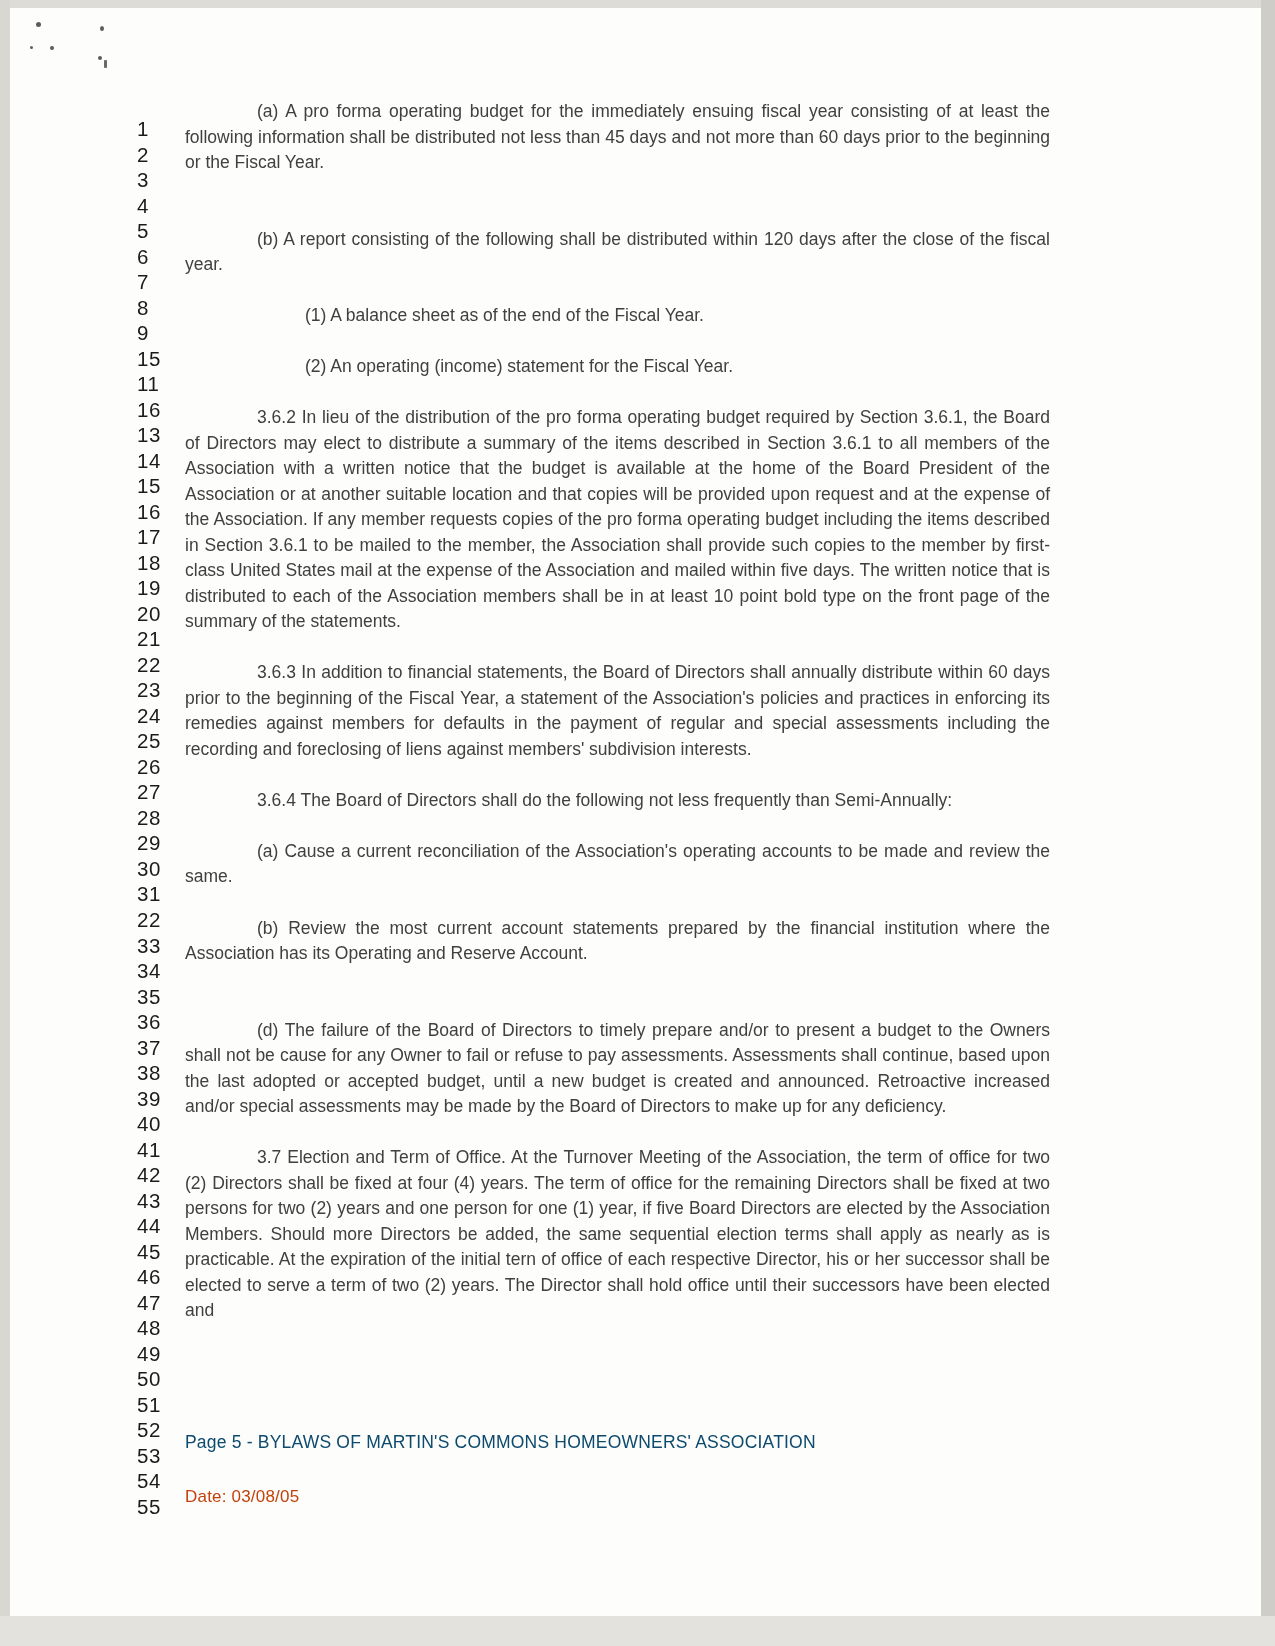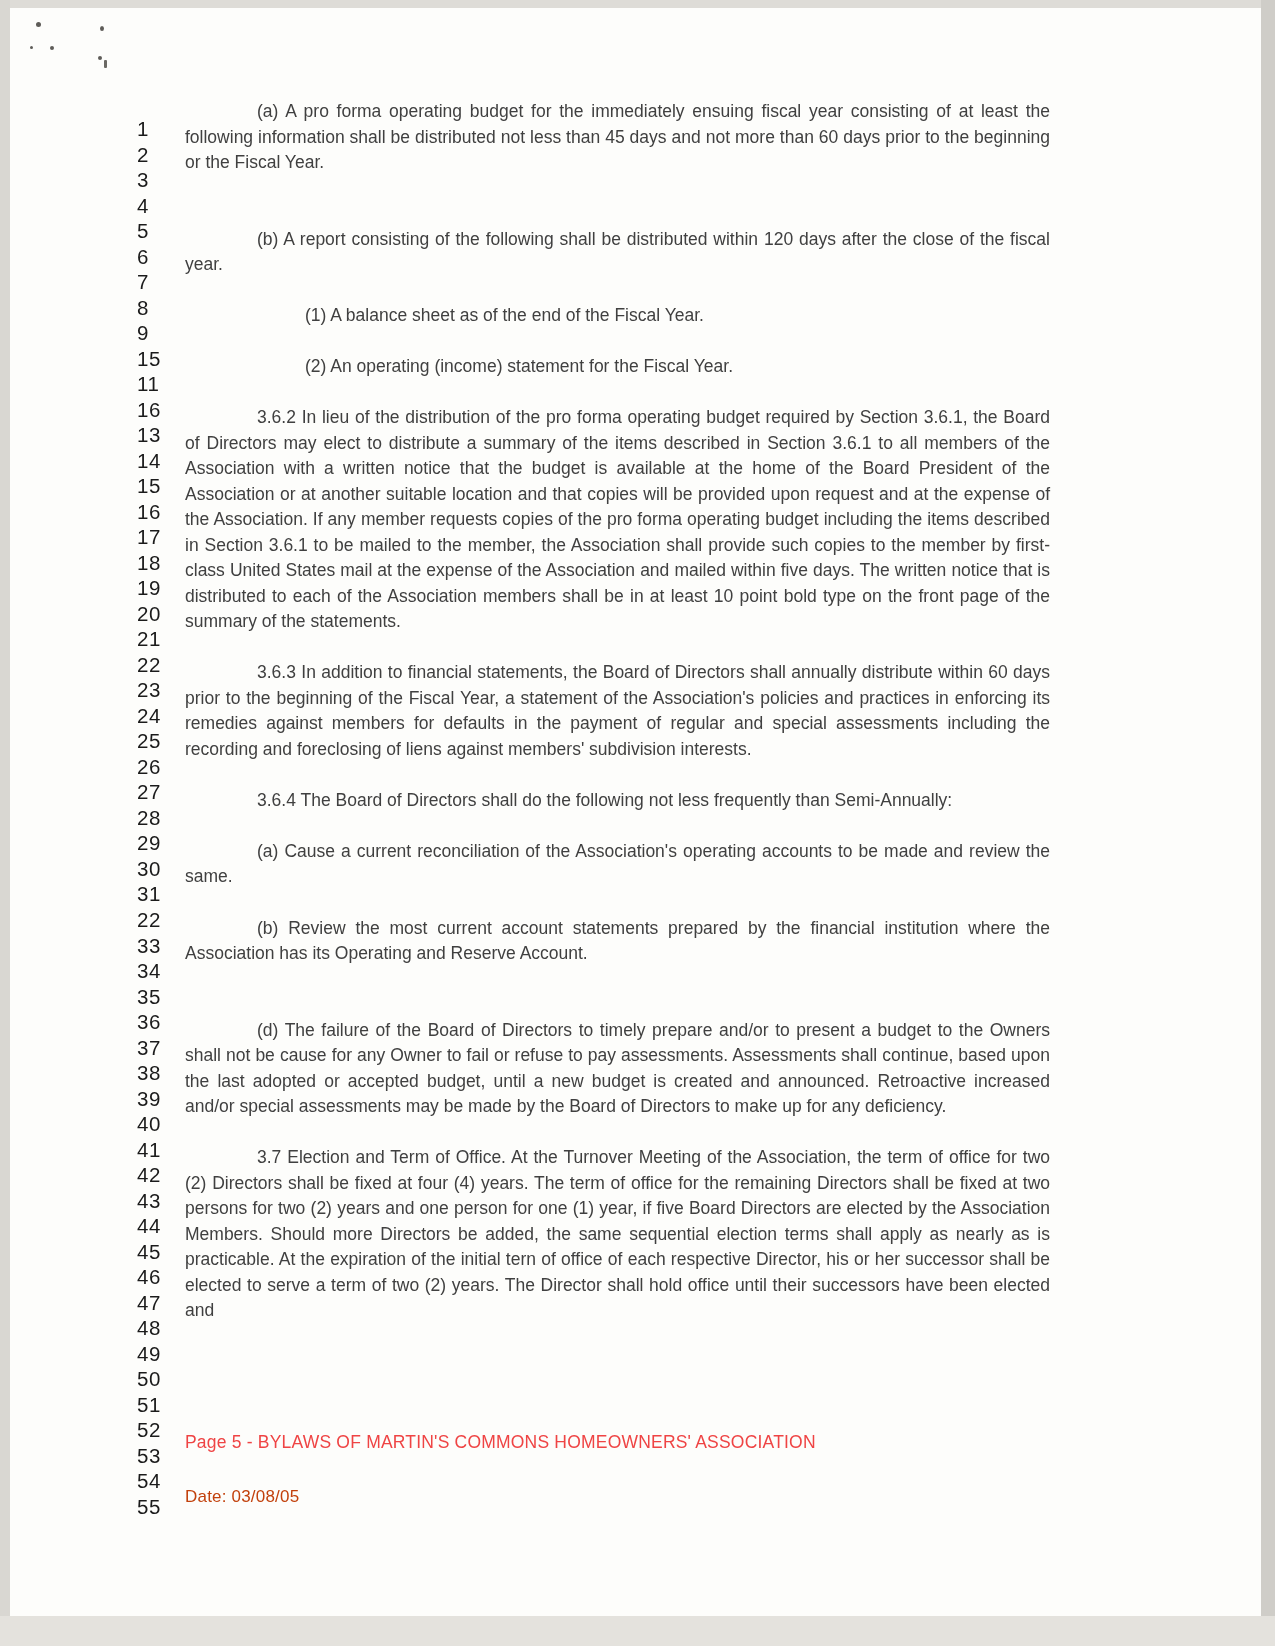--- a/index.html
+++ b/index.html
@@ -77,21 +77,21 @@
   .ind-a { text-indent: 72px; }
   .ind-num { text-indent: 120px; }
   .spacer1 { height: 25.52px; }
   b { font-weight: normal; }
 
   .footer-title {
     position: absolute;
     left: 185px;
     top: 1432px;
     font-size: 17.5px;
-    color: #ef4444;
+    color: #0c4a6e;
     letter-spacing: 0.2px;
   }
   .footer-date {
     position: absolute;
     left: 185px;
     top: 1487px;
     font-size: 17px;
     color: #c2410c;
     letter-spacing: 0.2px;
   }

